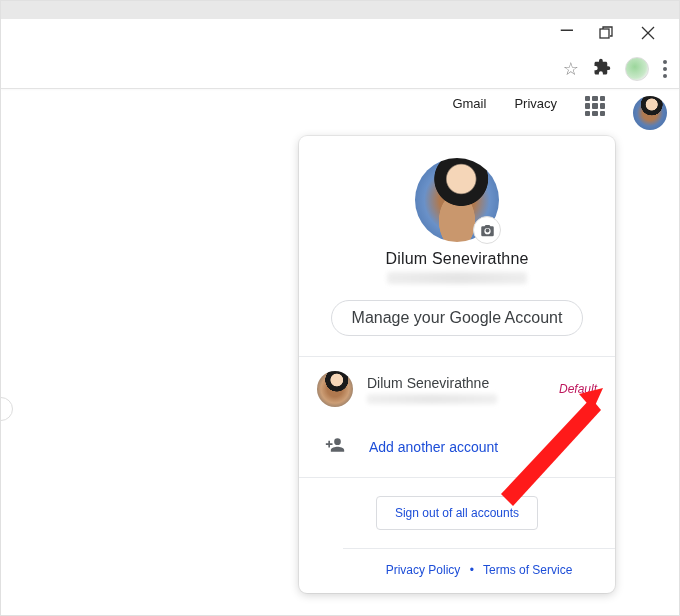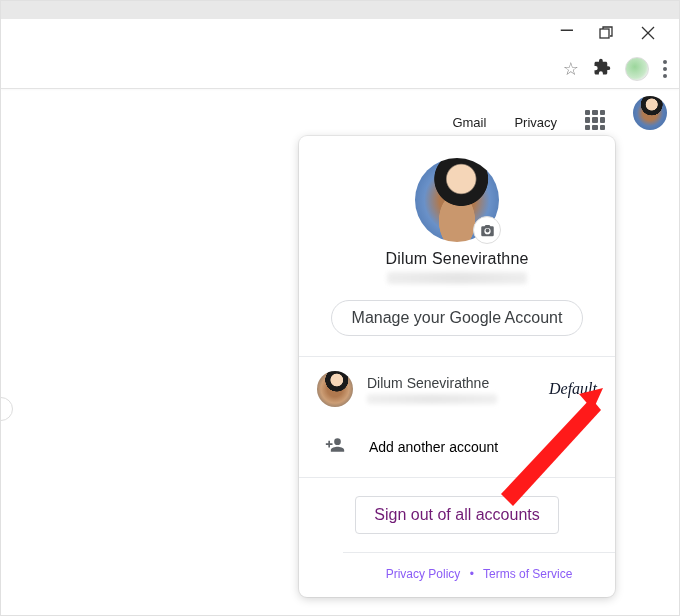--- a/index.html
+++ b/index.html
@@ -58,21 +58,21 @@
       display: flex;
       flex-direction: column;
       gap: 3px;
     }
     .kebab span { width: 4px; height: 4px; border-radius: 50%; background: #5f6368; }
     .page-header {
       position: absolute;
       top: 95px;
       right: 12px;
       display: flex;
-      align-items: flex-end;
+      align-items: flex-start;
       gap: 28px;
       font-size: 13px;
       color: #222;
     }
     .page-header a { color: #222; text-decoration: none; }
     .apps-grid {
       width: 20px; height: 20px;
       display: grid;
       grid-template-columns: repeat(3, 1fr);
       grid-template-rows: repeat(3, 1fr);
@@ -163,48 +163,48 @@
     .row-text { display: flex; flex-direction: column; flex: 1; }
     .row-name { font-size: 14px; color: #3c4043; }
     .row-email-blur {
       width: 130px; height: 10px;
       background: linear-gradient(90deg, #e0e0e0, #d0d0d0, #e0e0e0);
       filter: blur(2px);
       border-radius: 3px;
       opacity: 0.5;
       margin-top: 3px;
     }
-    .default-tag { font-size: 16px; color: #0f172a; font-style: italic; font-family: Liberation Serif, serif; }
+    .default-tag { font-size: 12px; color: #be185d; font-style: italic; }
     .add-row {
       display: flex;
       align-items: center;
       padding: 14px 18px 18px;
       gap: 22px;
       cursor: pointer;
     }
     .add-icon { width: 24px; color: #5f6368; text-align: center; margin-left: 6px; }
     .add-icon svg { width: 24px; height: 20px; fill: #5f6368; }
-    .add-text { font-size: 14px; color: #000000; }
+    .add-text { font-size: 14px; color: #1d4ed8; }
     .signout-btn {
       display: block;
       margin: 18px auto 18px;
       border: 1px solid #dadce0;
       background: #fff;
-      color: #701a75;
-      font-size: 16px;
+      color: #1d4ed8;
+      font-size: 12px;
       font-family: inherit;
       padding: 9px 18px;
       border-radius: 4px;
       cursor: pointer;
     }
     .footer-links {
       text-align: center;
       padding: 14px 0 16px;
       font-size: 12px;
-      color: #8b5cf6;
+      color: #1d4ed8;
       border-top: 1px solid #e8eaed;
       margin-left: 44px;
     }
     .footer-links .dot { margin: 0 6px; }
     .arrow-annot {
       position: absolute;
       left: 482px;
       top: 375px;
       pointer-events: none;
     }

